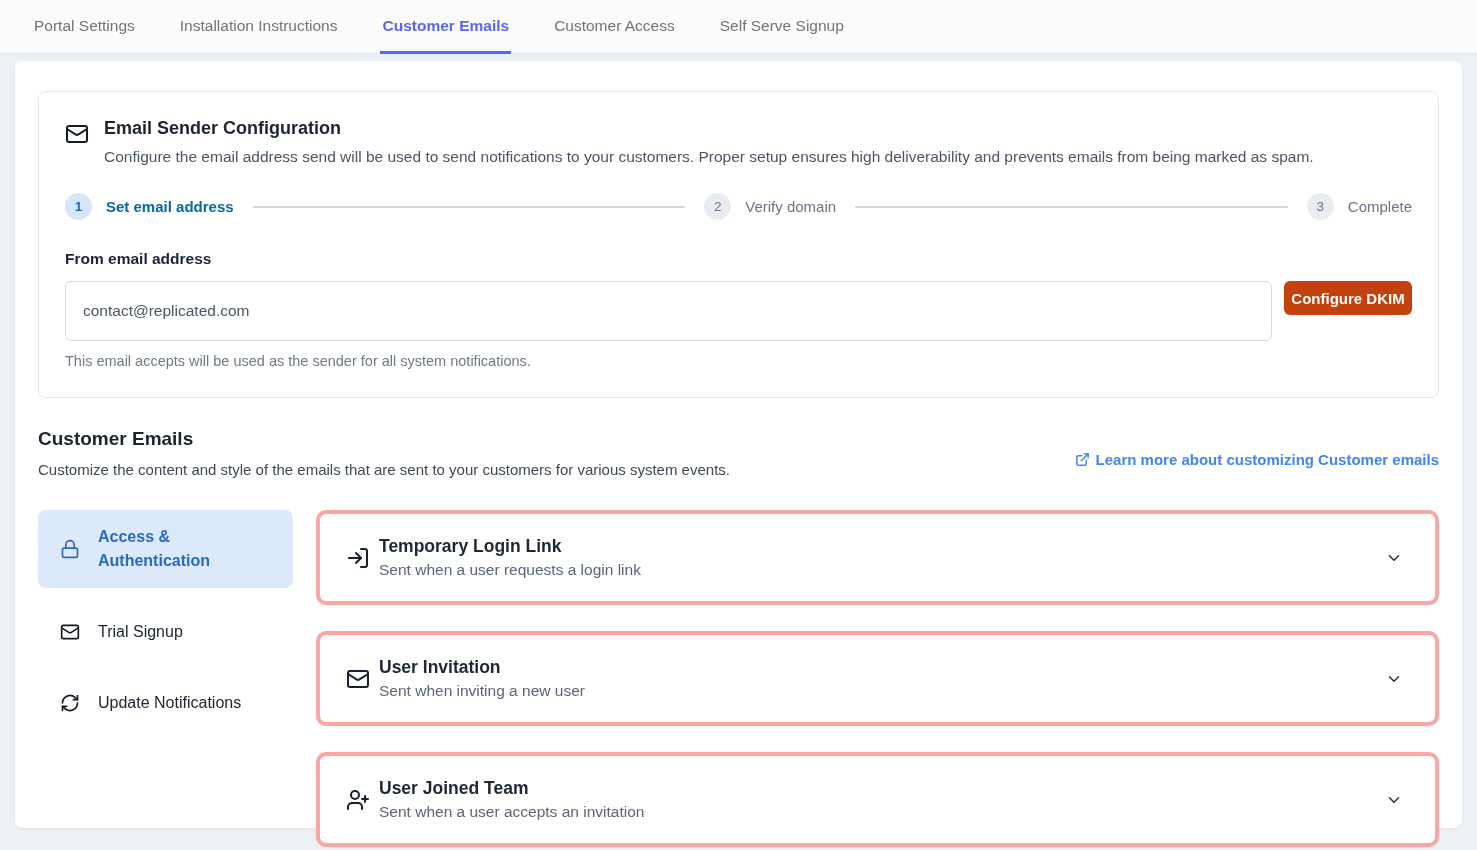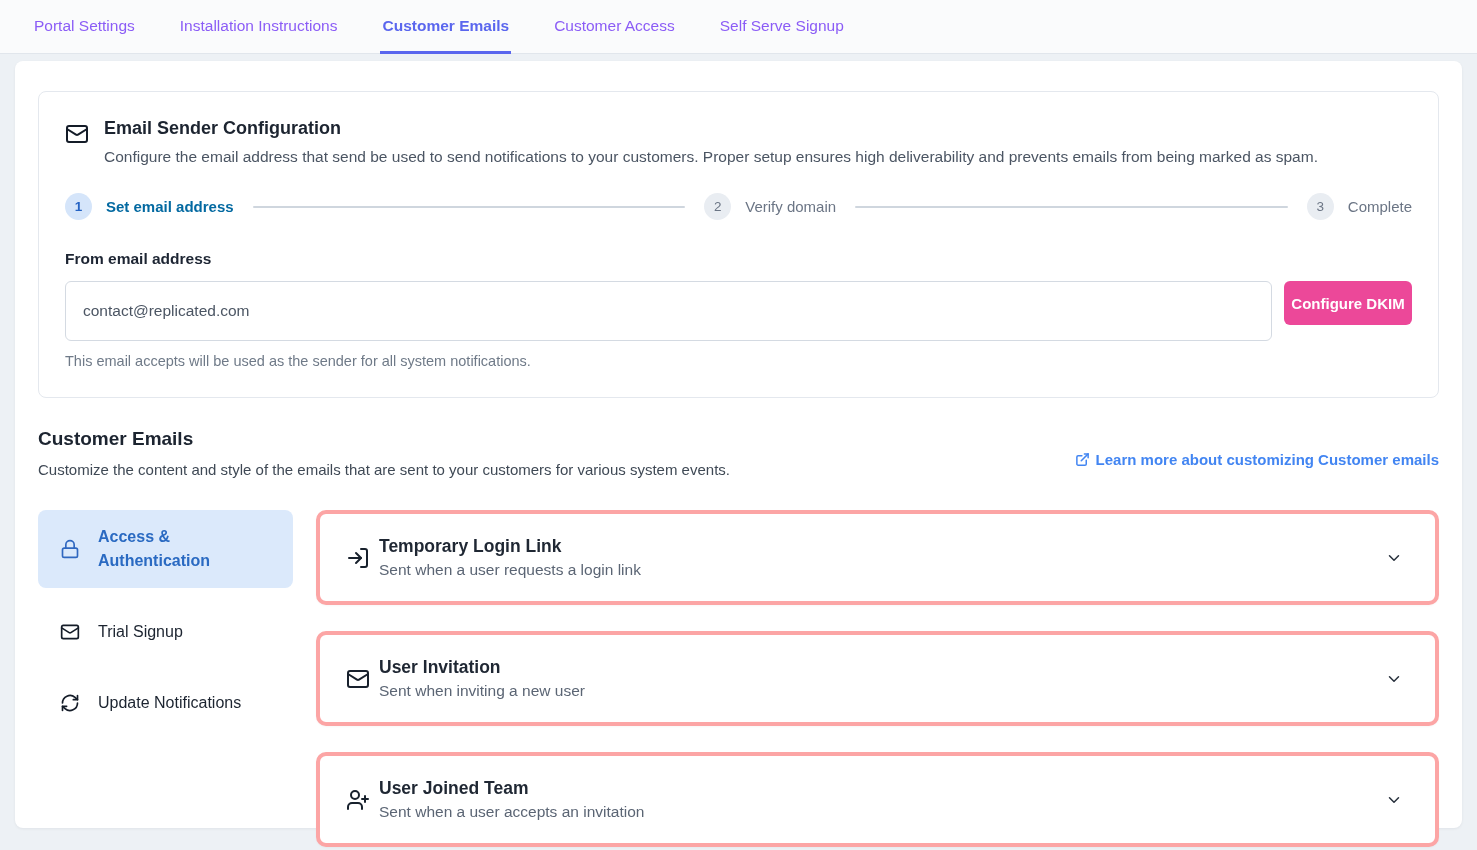--- a/index.html
+++ b/index.html
@@ -17,21 +17,21 @@
     border-bottom:1px solid #e1e6ec;
     display:flex;
     align-items:stretch;
     padding:0 32px;
     gap:41px;
   }
   .tab {
     display:flex;
     align-items:center;
     font-size:15.5px;
-    color:#8b5cf6;
+    color:#737373;
     cursor:pointer;
     border-bottom:3px solid transparent;
     padding:0 2px;
     margin-bottom:-1px;
     white-space:nowrap;
   }
   .tab.active {
     color:#5a66ee;
     font-weight:700;
     border-bottom-color:#5a66ee;
@@ -71,22 +71,22 @@
   .input-row { display:flex; gap:12px; margin-top:13px; }
   .email-input {
     flex:1; height:60px;
     border:1px solid #d4dae2; border-radius:6px;
     padding:0 17px;
     font-size:15.5px; color:#4b5563;
     font-family:"Liberation Sans","DejaVu Sans",sans-serif;
     background:#fff; outline:none;
   }
   .dkim-btn {
-    width:128px; height:44px; flex-shrink:0;
-    background:#ec4899; color:#fff;
+    width:128px; height:34px; flex-shrink:0;
+    background:#c2410c; color:#fff;
     border:none; border-radius:6px;
     font-size:15px; font-weight:700;
     font-family:"Liberation Sans","DejaVu Sans",sans-serif;
     cursor:pointer;
   }
   .help-text { margin-top:12px; font-size:14.5px; color:#6f7a88; }
   
   .section-head { display:flex; justify-content:space-between; margin-top:30px; }
   .section-title { font-size:19px; font-weight:700; color:#1c2430; }
   .section-desc { font-size:15px; color:#3f4955; margin-top:11px; }
@@ -149,21 +149,21 @@
   <div class="sender-card">
     <div class="sender-head">
       <span class="big-icon">
         <svg width="24" height="24" viewBox="0 0 24 24" fill="none" stroke="currentColor" stroke-width="2" stroke-linecap="round" stroke-linejoin="round">
             <rect x="2" y="4" width="20" height="16" rx="2"></rect>
             <path d="m22 7-8.97 5.7a1.94 1.94 0 0 1-2.06 0L2 7"></path>
           </svg>
       </span>
       <div>
         <div class="sender-title">Email Sender Configuration</div>
-        <div class="sender-desc">Configure the email address that send be used to send notifications to your customers. Proper setup ensures high deliverability and prevents emails from being marked as spam.</div>
+        <div class="sender-desc">Configure the email address send will be used to send notifications to your customers. Proper setup ensures high deliverability and prevents emails from being marked as spam.</div>
       </div>
     </div>
 
     <div class="stepper">
       <div class="step active">
         <span class="step-num">1</span>
         <span class="step-label">Set email address</span>
       </div>
       <div class="step-line"></div>
       <div class="step inactive">

